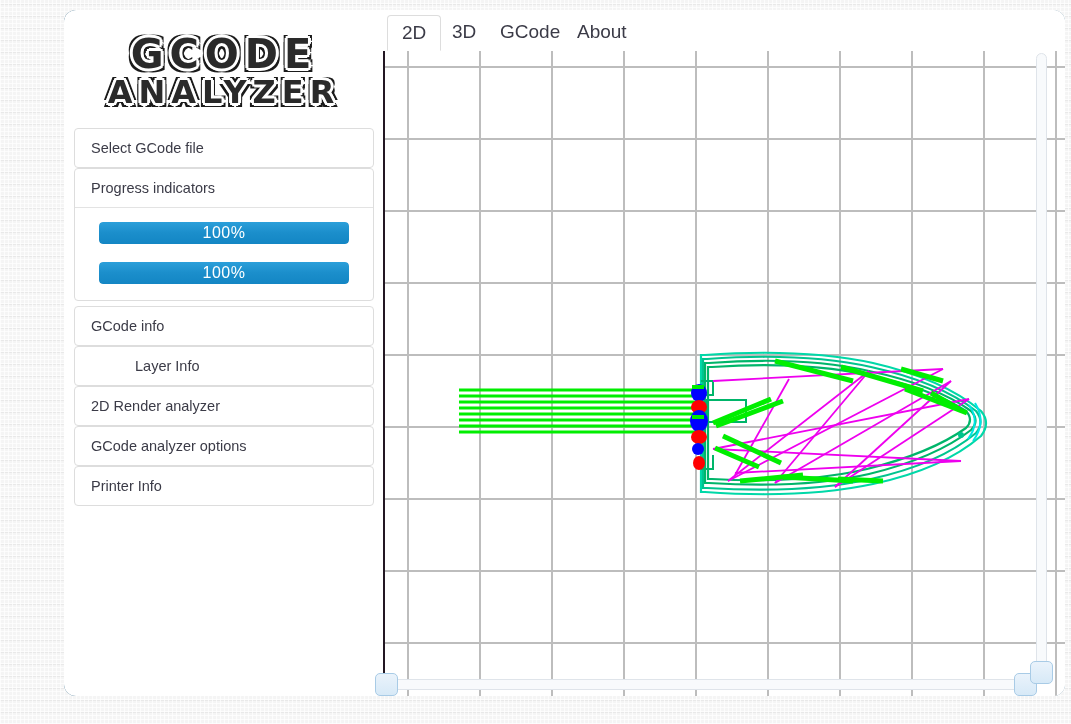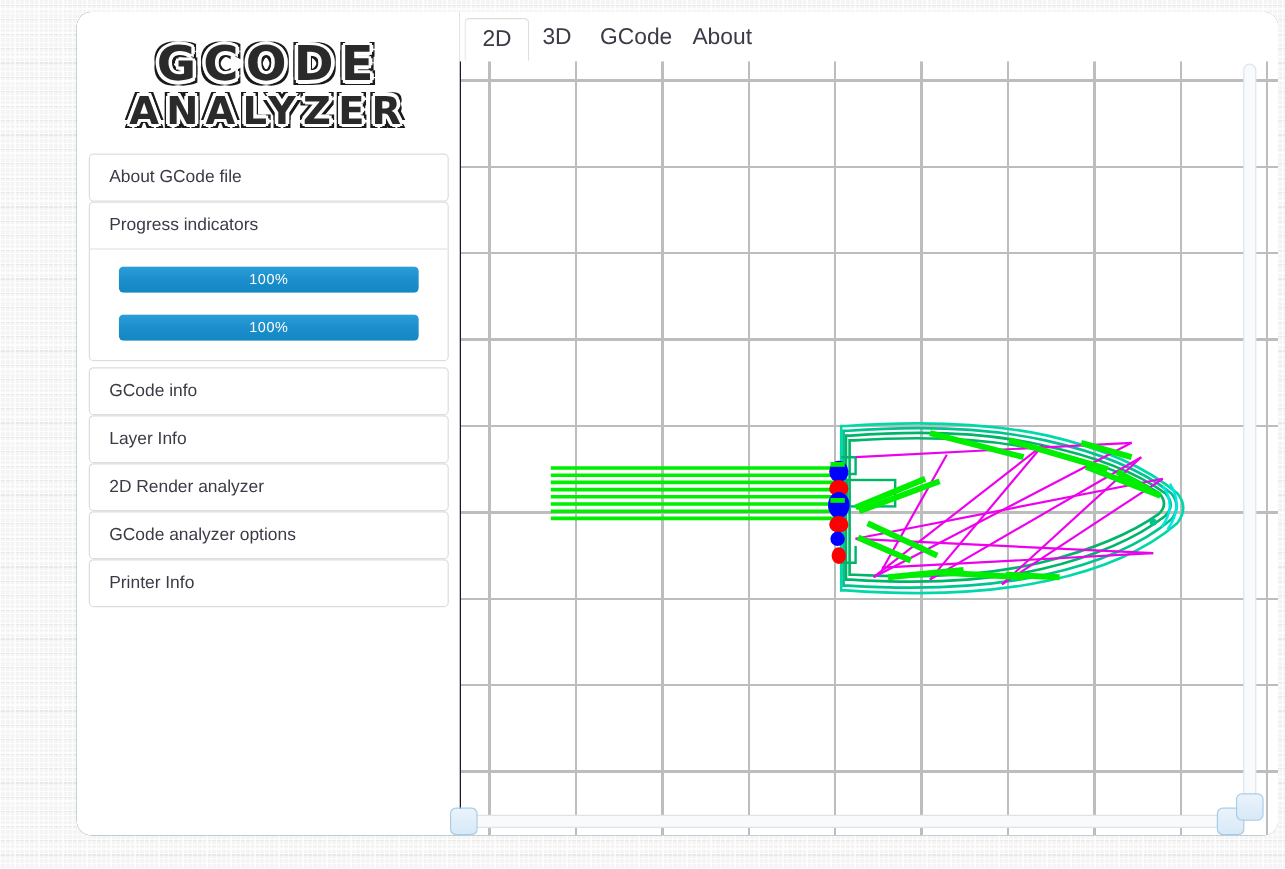--- a/index.html
+++ b/index.html
@@ -96,21 +96,21 @@
     background: #ebebeb;
     overflow: hidden;
     margin-bottom: 18px;
   }
   .progress-outer:last-child { margin-bottom: 0; }
   .progress-fill {
     height: 100%;
     background: linear-gradient(180deg, #2b9fda 0%, #1b8ecb 50%, #1386c4 100%);
     border-radius: 4px;
     color: #ffffff;
-    font-size: 12px;
+    font-size: 16px;
     line-height: 22px;
     text-align: center;
     letter-spacing: 0.5px;
   }
 
   
   #content {
     position: absolute;
     left: 319px; top: 0;
     width: 682px; height: 686px;
@@ -192,40 +192,40 @@
 <div id="app-card">
 
   <div id="sidebar">
 
     <div id="logo">
       <div class="logo-line l1">GCODE</div>
       <div class="logo-line l2">ANALYZER</div>
     </div>
 
     <div class="panel" style="top:118px;">
-      <div class="panel-header">About GCode file</div>
+      <div class="panel-header">Select GCode file</div>
     </div>
 
     <div class="panel" style="top:158px;">
       <div class="panel-header">Progress indicators</div>
       <div class="panel-body">
         <div class="progress-outer">
           <div class="progress-fill" style="width:100%;">100%</div>
         </div>
         <div class="progress-outer">
           <div class="progress-fill" style="width:100%;">100%</div>
         </div>
       </div>
     </div>
 
     <div class="panel" style="top:296px;">
       <div class="panel-header">GCode info</div>
     </div>
 
-    <div class="panel" style="top:336px;">
+    <div class="panel" style="top:336px;padding-left:44px;">
       <div class="panel-header">Layer Info</div>
     </div>
 
     <div class="panel" style="top:376px;">
       <div class="panel-header">2D Render analyzer</div>
     </div>
 
     <div class="panel" style="top:416px;">
       <div class="panel-header">GCode analyzer options</div>
     </div>

